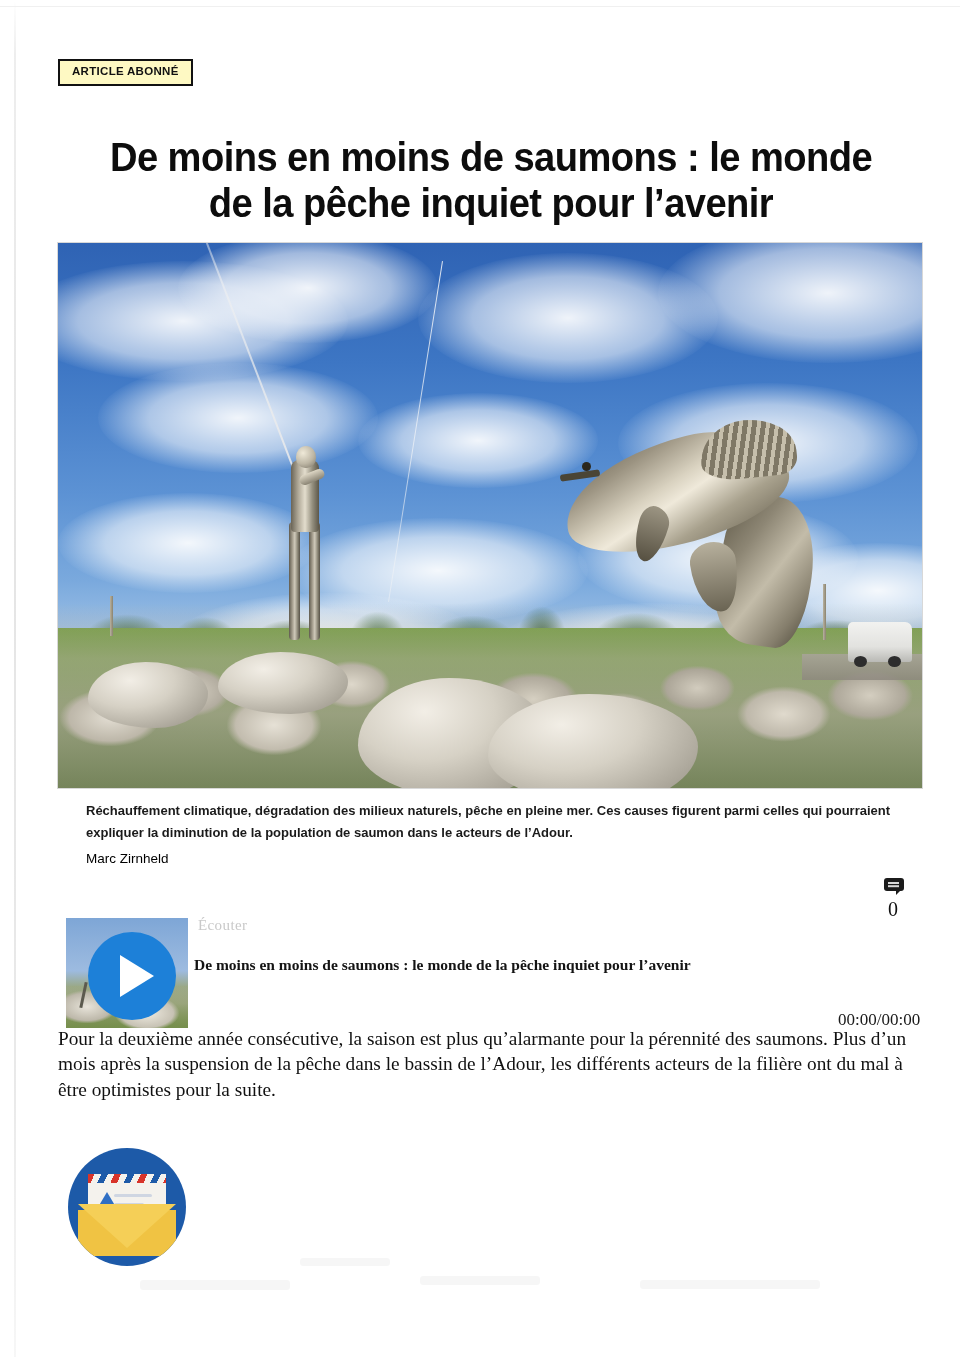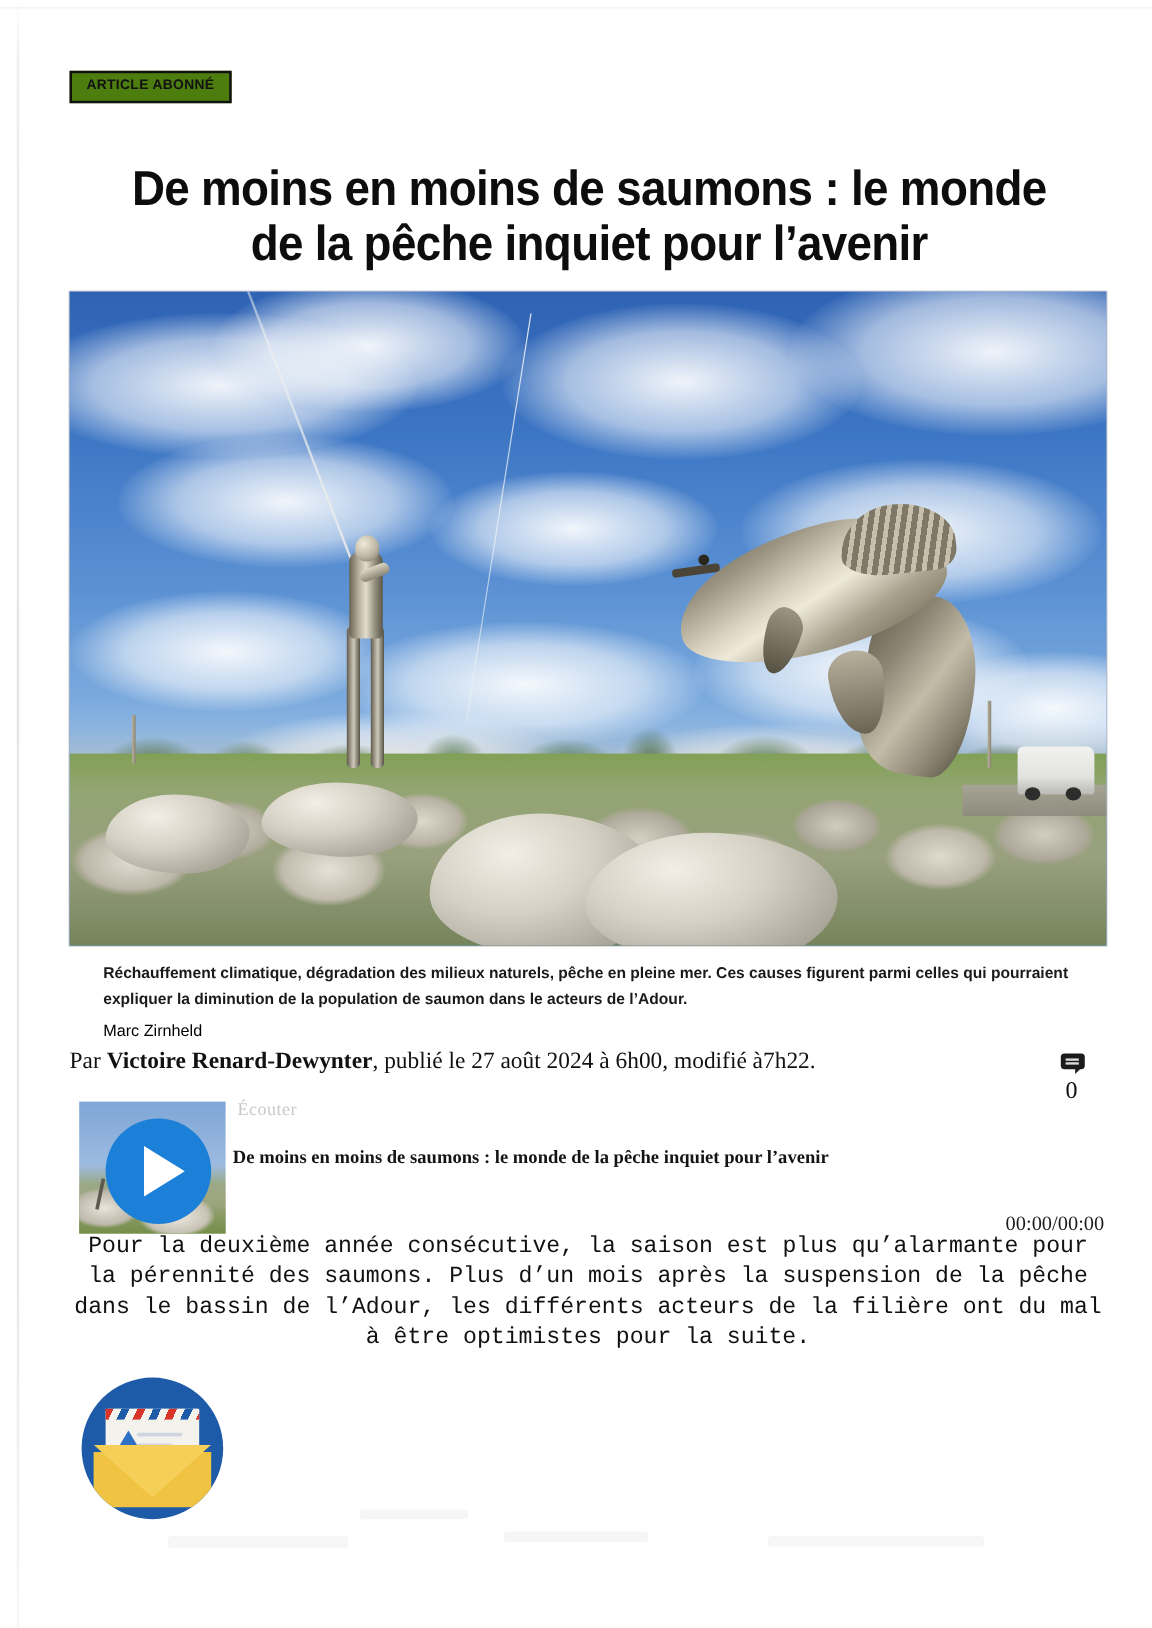--- a/index.html
+++ b/index.html
@@ -42,21 +42,21 @@
     position: absolute;
     left: 58px; top: 59px;
     border: 2px solid #111;
     padding: 5px 12px 6px 12px;
     font-family: "Liberation Sans", sans-serif;
     font-weight: bold;
     font-size: 11.5px;
     letter-spacing: .3px;
     line-height: 1;
     color: #111;
-    background: #4d7c0f;
+    background: #fef9c3;
   }
 
   
   .headline {
     position: absolute;
     left: 60px; top: 108px;
     width: 862px;
     text-align: center;
     font-family: "Liberation Sans", sans-serif;
     font-weight: bold;
@@ -414,25 +414,25 @@
     font-size: 17px;
     color: #1a1a1a;
     white-space: nowrap;
   }
 
   
   .body-copy {
     position: absolute;
     left: 58px; top: 1026px;
     width: 864px;
-    font-family: Liberation Mono, monospace;
+    font-family: Liberation Serif, serif;
     font-size: 19.3px;
     line-height: 1.31;
     color: #111;
-    text-align: center;
+    text-align: left;
   }
   .body-copy p { margin: 0 0 0 0; }
 
   
   .news-icon {
     position: absolute;
     left: 68px; top: 1148px;
     width: 118px; height: 118px;
     border-radius: 50%;
     background: #1d5aa8;
@@ -562,21 +562,20 @@
       <div class="sal-pect"></div>
       <div class="sal-ventral"></div>
       <div class="sal-mouth"></div>
       <div class="sal-eye"></div>
     </div>
   </div>
 
   <div class="caption">Réchauffement climatique, dégradation des milieux naturels, pêche en pleine mer. Ces causes figurent parmi celles qui pourraient expliquer la diminution de la population de saumon dans le acteurs de l’Adour.</div>
   <div class="credit">Marc Zirnheld</div>
 
-  <div class="byline"><span>Par </span><b>Victoire Renard-Dewynter</b><span>, publié le 27 août 2024 à 6h00, modifié à7h22.</span></div>
 
   <div class="comment-icon">
     <div class="bub"></div>
       <div class="tail"></div>
   </div>
   <div class="comment-count">0</div>
 
   <div class="player">
     <div class="player-thumb">
       <div class="t-rock"></div>

